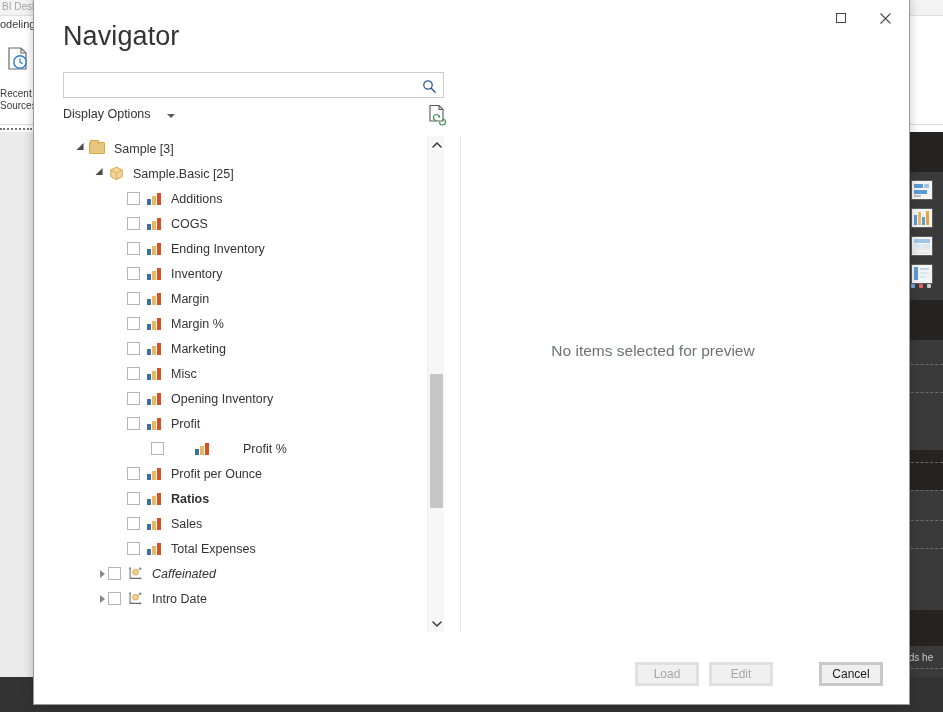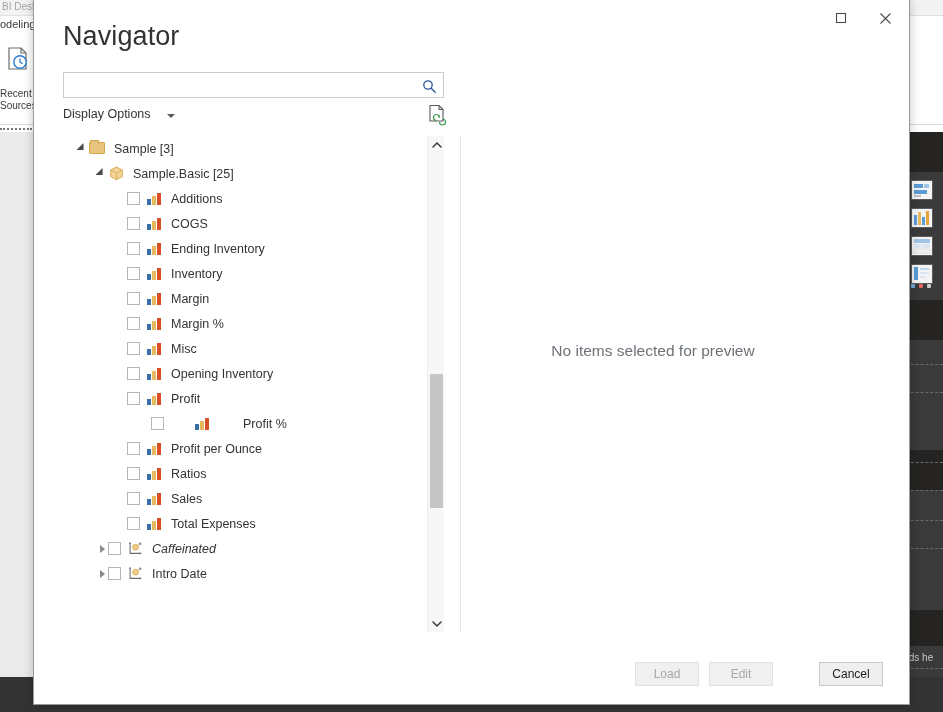--- a/index.html
+++ b/index.html
@@ -230,21 +230,21 @@
   }
   .preview-msg {
     position: absolute; left: 0; right: 0; top: 206px; text-align: center;
     font-size: 15.5px; color: #6c7278; font-weight: 300;
   }
 
   .dlg-footer { position: absolute; left: 0; right: 0; bottom: 0; height: 56px; }
   .btn {
     position: absolute; top: 14px; width: 64px; height: 24px;
     font-size: 12px; font-family: "Liberation Sans", sans-serif;
-    background: #efefef; border: 1px solid #3b82f6; color: #1b1b1b;
+    background: #efefef; border: 3px solid #3b82f6; color: #1b1b1b;
   }
   .btn.disabled { color: #a6a6a6; background: #f0f0f0; border-color: #e0e0e0; }
   .btn-load { right: 210px; }
   .btn-edit { right: 136px; }
   .btn-cancel { right: 26px; width: 64px; background: #efefef; border-color: #c8c8c8; }
 </style>
 </head>
 <body>
 
 <div id="root">
@@ -479,20 +479,32 @@
           <div class="tree-row" style="padding-left: 50px;">
             <span class="twisty"></span>
             <span class="chk"></span>
             <span class="ic">
               <span class="ic-bars">
                 <i class="b1"></i>
                 <i class="b2"></i>
                 <i class="b3"></i>
               </span>
             </span>
+            <span class="lbl">Marketing</span>
+          </div>
+          <div class="tree-row" style="padding-left: 50px;">
+            <span class="twisty"></span>
+            <span class="chk"></span>
+            <span class="ic">
+              <span class="ic-bars">
+                <i class="b1"></i>
+                <i class="b2"></i>
+                <i class="b3"></i>
+              </span>
+            </span>
             <span class="lbl">Misc</span>
           </div>
           <div class="tree-row" style="padding-left: 50px;">
             <span class="twisty"></span>
             <span class="chk"></span>
             <span class="ic">
               <span class="ic-bars">
                 <i class="b1"></i>
                 <i class="b2"></i>
                 <i class="b3"></i>
@@ -529,21 +541,21 @@
             <span class="chk"></span>
             <span class="ic">
               <span class="ic-bars">
                 <i class="b1"></i>
                 <i class="b2"></i>
                 <i class="b3"></i>
               </span>
             </span>
             <span class="lbl">Profit per Ounce</span>
           </div>
-          <div class="tree-row" style="padding-left: 50px;">
+          <div class="tree-row" style="padding-left: 50px; font-weight: bold;">
             <span class="twisty"></span>
             <span class="chk"></span>
             <span class="ic">
               <span class="ic-bars">
                 <i class="b1"></i>
                 <i class="b2"></i>
                 <i class="b3"></i>
               </span>
             </span>
             <span class="lbl">Ratios</span>

